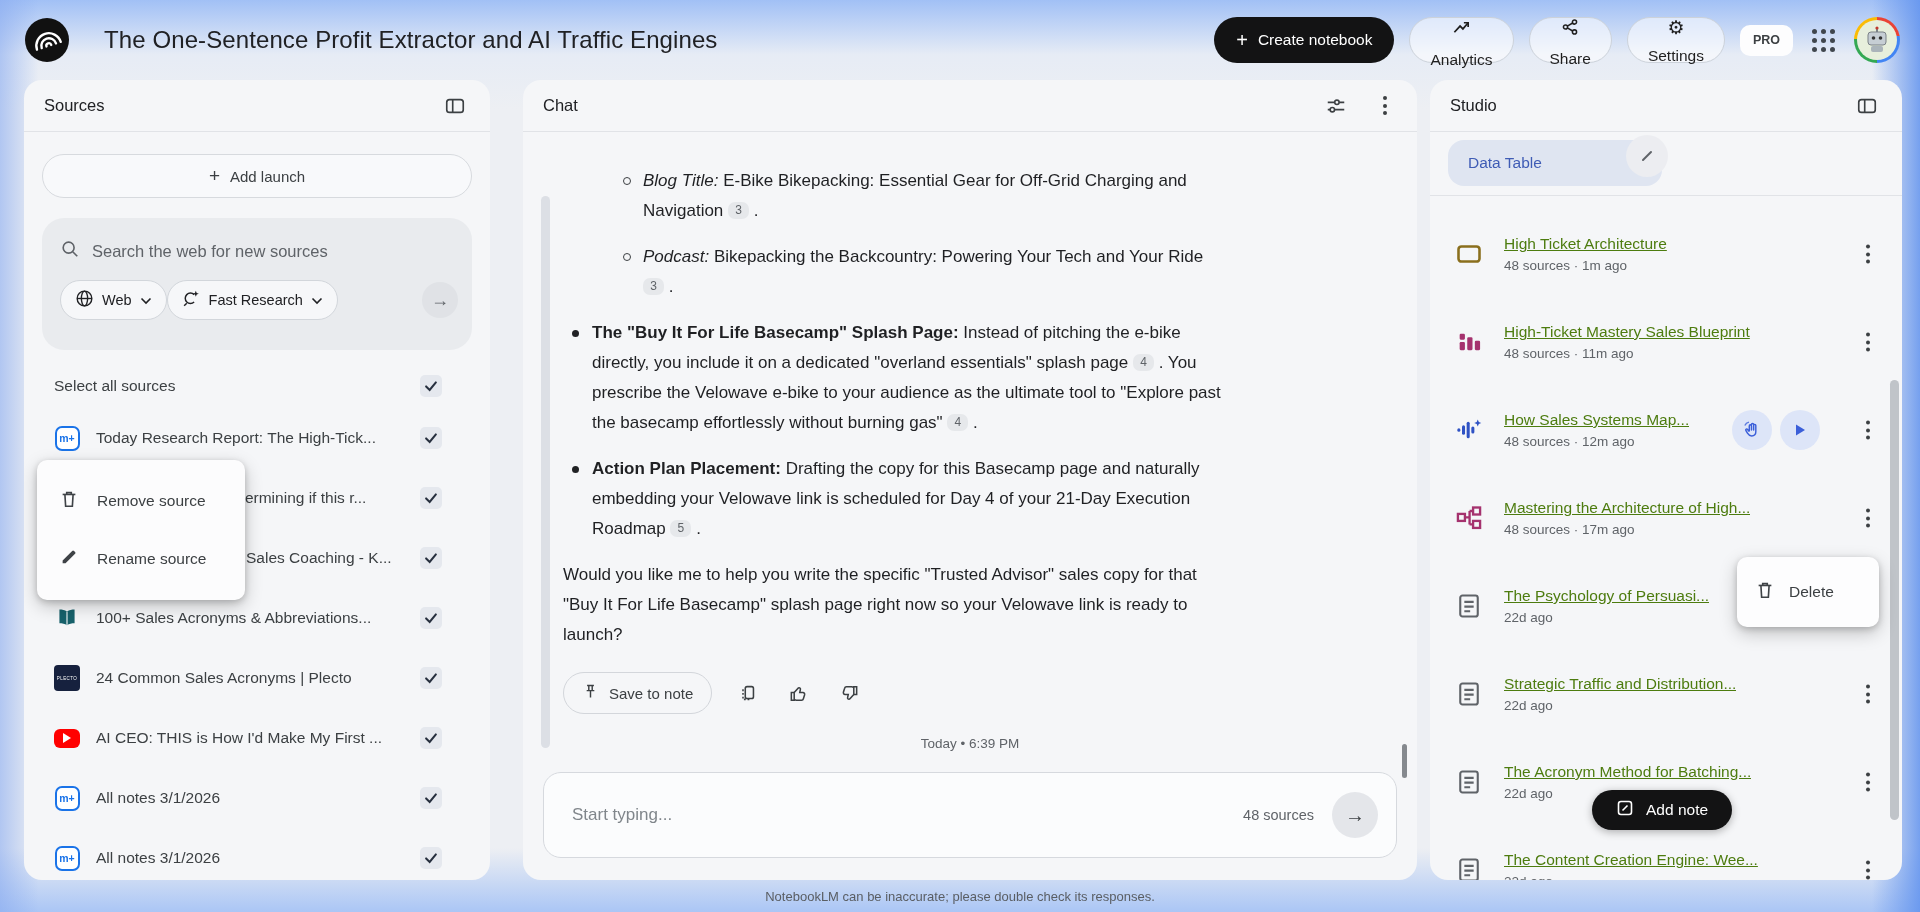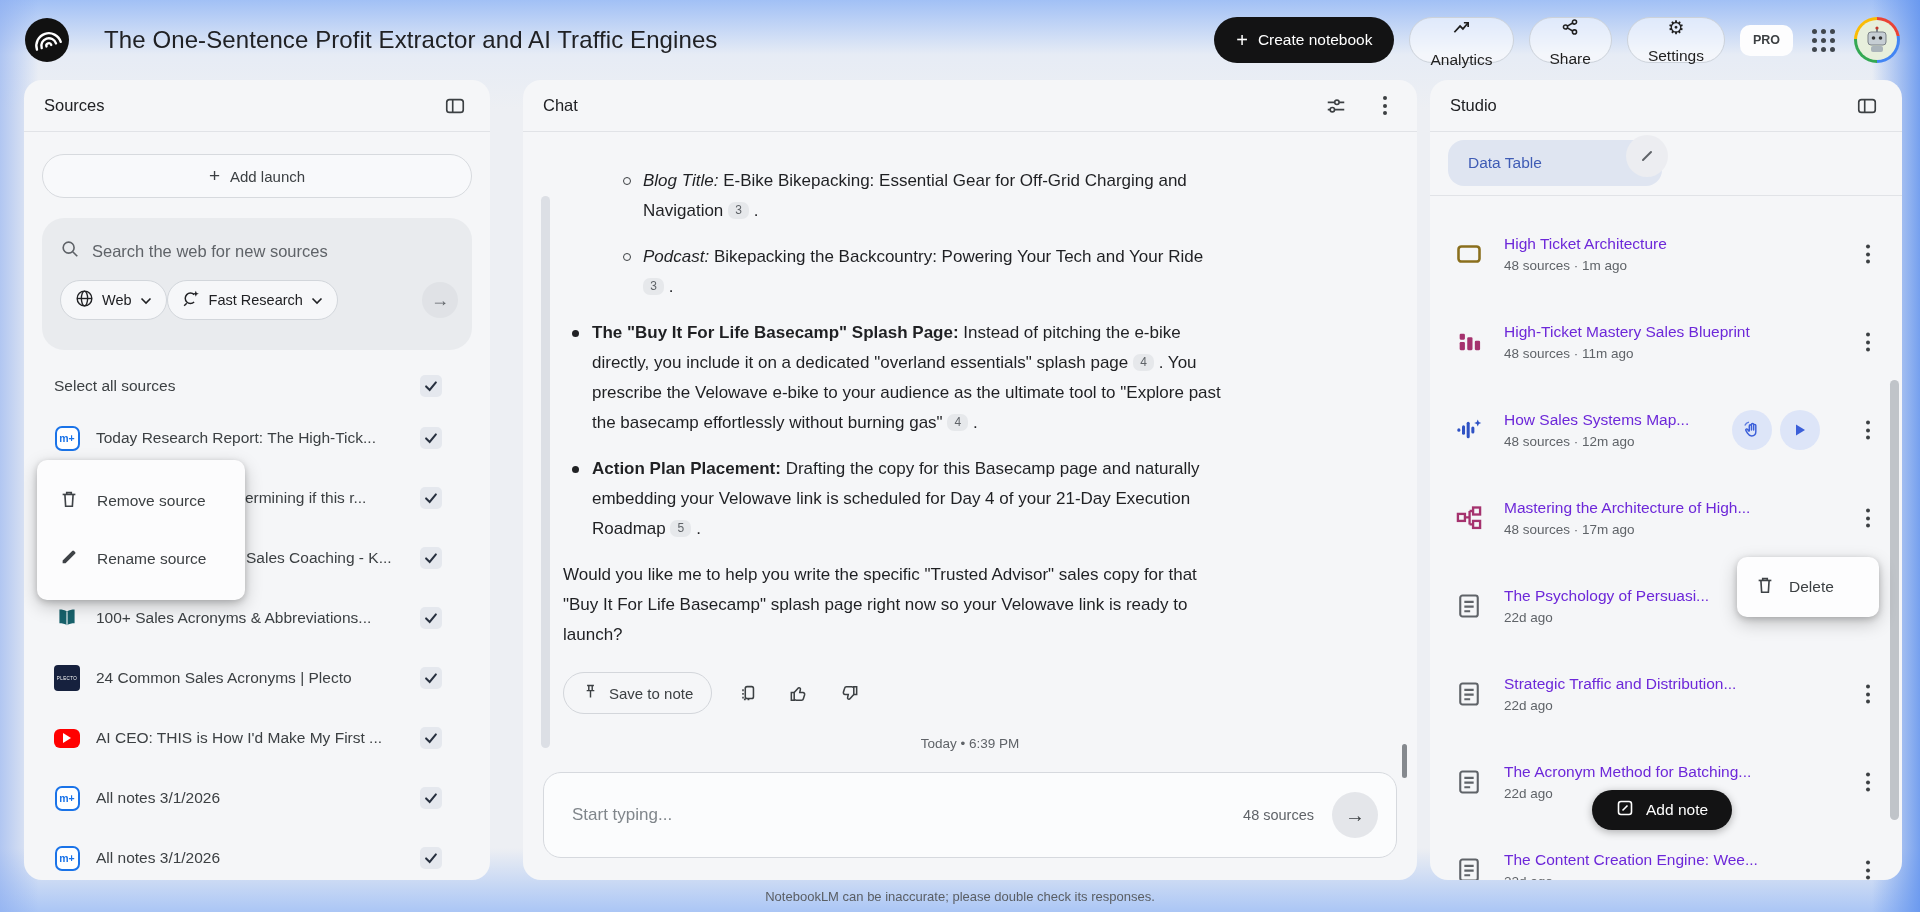--- a/index.html
+++ b/index.html
@@ -85,28 +85,28 @@
 
   
   #studio { left:1430px; width:472px; }
   .chip-row { position:relative; height:64px; border-bottom:1px solid #e1e3e7; }
   .chip { position:absolute; left:18px; top:8px; height:46px; width:214px; background:#dfe5f1; border-radius:16px; display:flex; align-items:center; padding-left:20px; font-size:15.5px; font-weight:500; color:#3f5cb5; cursor:pointer; }
   .chip-btn { position:absolute; left:196px; top:3px; width:42px; height:42px; border-radius:50%; background:#ecedf1; border:none; cursor:pointer; display:flex; align-items:center; justify-content:center; color:#5f6368; }
   .st-list { padding-top:14px; }
   .st-row { position:relative; height:88px; display:flex; align-items:center; padding:0 56px 0 22px; cursor:pointer; }
   .st-ic { width:34px; height:34px; flex:0 0 auto; margin-right:18px; display:flex; align-items:center; justify-content:center; }
   .st-tx { min-width:0; }
-  .st-title { font-size:15.5px; color:#6d28d9; white-space:nowrap; overflow:hidden; text-overflow:ellipsis; }
+  .st-title { font-size:15.5px; color:#4d7c0f; white-space:nowrap; overflow:hidden; text-overflow:ellipsis;text-decoration:underline; }
   .st-meta { font-size:13.5px; color:#5f6368; margin-top:5px; }
   .kebab { position:absolute; right:26px; top:50%; transform:translateY(-50%); background:none; border:none; cursor:pointer; display:flex; flex-direction:column; gap:3.5px; padding:6px; }
   .kebab i { width:4px; height:4px; border-radius:50%; background:#3c4043; }
   .aud-btn { position:absolute; top:50%; transform:translateY(-50%); width:40px; height:40px; border-radius:50%; background:#dde5f8; border:none; cursor:pointer; display:flex; align-items:center; justify-content:center; }
   .aud-btn.hand { right:130px; }
   .aud-btn.play { right:82px; }
-  .del-menu { position:absolute; left:307px; top:477px; width:142px; height:60px; background:#fdfdfe; border-radius:10px; box-shadow:0 2px 6px rgba(0,0,0,.18), 0 6px 18px rgba(0,0,0,.22); display:flex; align-items:center; gap:14px; padding:0 18px; z-index:30; cursor:pointer; font-size:15.5px; color:#3c4043; }
+  .del-menu { position:absolute; left:307px; top:477px; width:142px; height:70px; background:#fdfdfe; border-radius:10px; box-shadow:0 2px 6px rgba(0,0,0,.18), 0 6px 18px rgba(0,0,0,.22); display:flex; align-items:center; gap:14px; padding:0 18px; z-index:30; cursor:pointer; font-size:15.5px; color:#3c4043; }
   .add-note { position:absolute; left:162px; top:710px; height:40px; display:flex; align-items:center; gap:12px; padding:0 24px; border-radius:24px; background:#131314; color:#fff; font-size:15.5px; border:none; cursor:pointer; z-index:25; box-shadow:0 2px 8px rgba(0,0,0,.3); }
   .st-scrollthumb { position:absolute; right:3px; top:300px; width:9px; height:440px; border-radius:5px; background:#c0c4c9; }
 
   
   .footer { position:absolute; left:0; right:0; bottom:0; height:32px; display:flex; align-items:center; justify-content:center; font-size:13px; color:#5a5e63; }
 </style>
 </head>
 <body>
 
 <div id="app">

